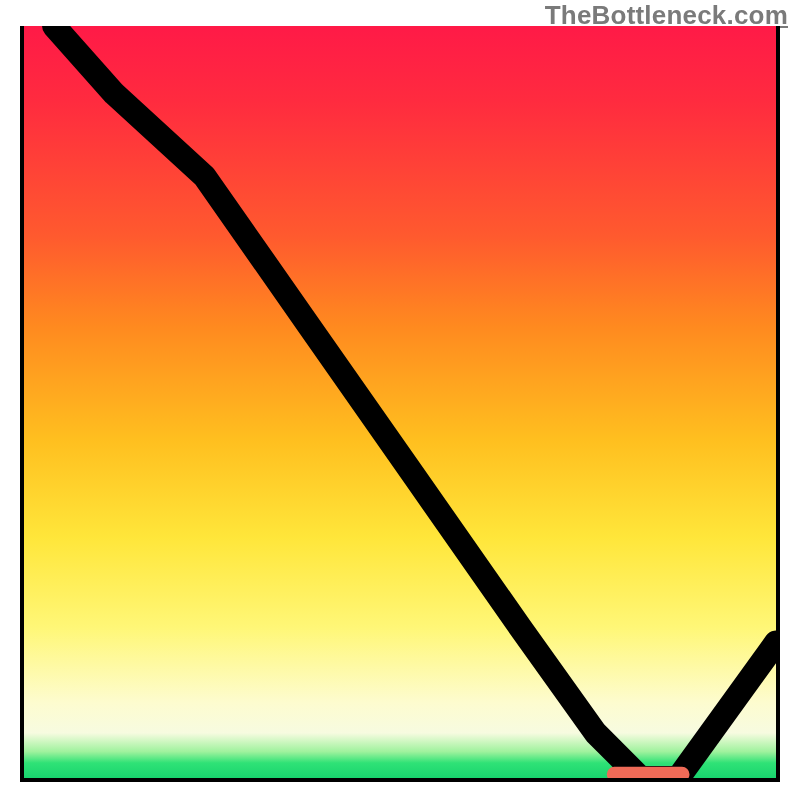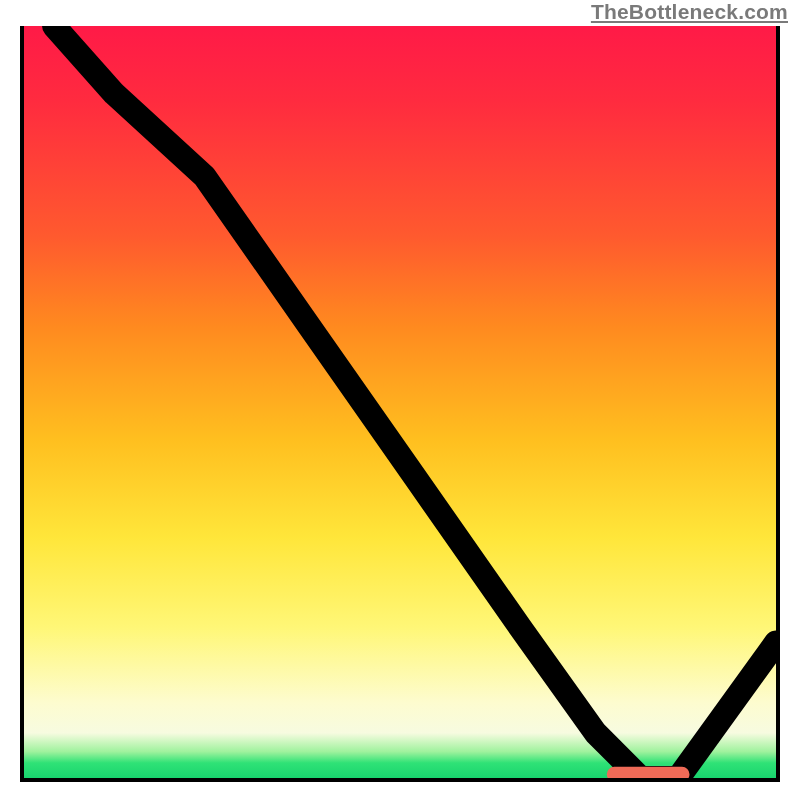--- a/index.html
+++ b/index.html
@@ -13,21 +13,21 @@
   }
   .wrap {
     position: relative;
     width: 800px;
     height: 800px;
   }
   .watermark {
     position: absolute;
     top: 0;
     right: 12px;
-    font-size: 21px;
+    font-size: 26px;
     font-weight: bold;
     color: #7a7a7a;
     letter-spacing: 0.2px;
     user-select: none;
     text-decoration: underline;
   }
   .plot-outer {
     position: absolute;
     left: 20px;
     top: 26px;

